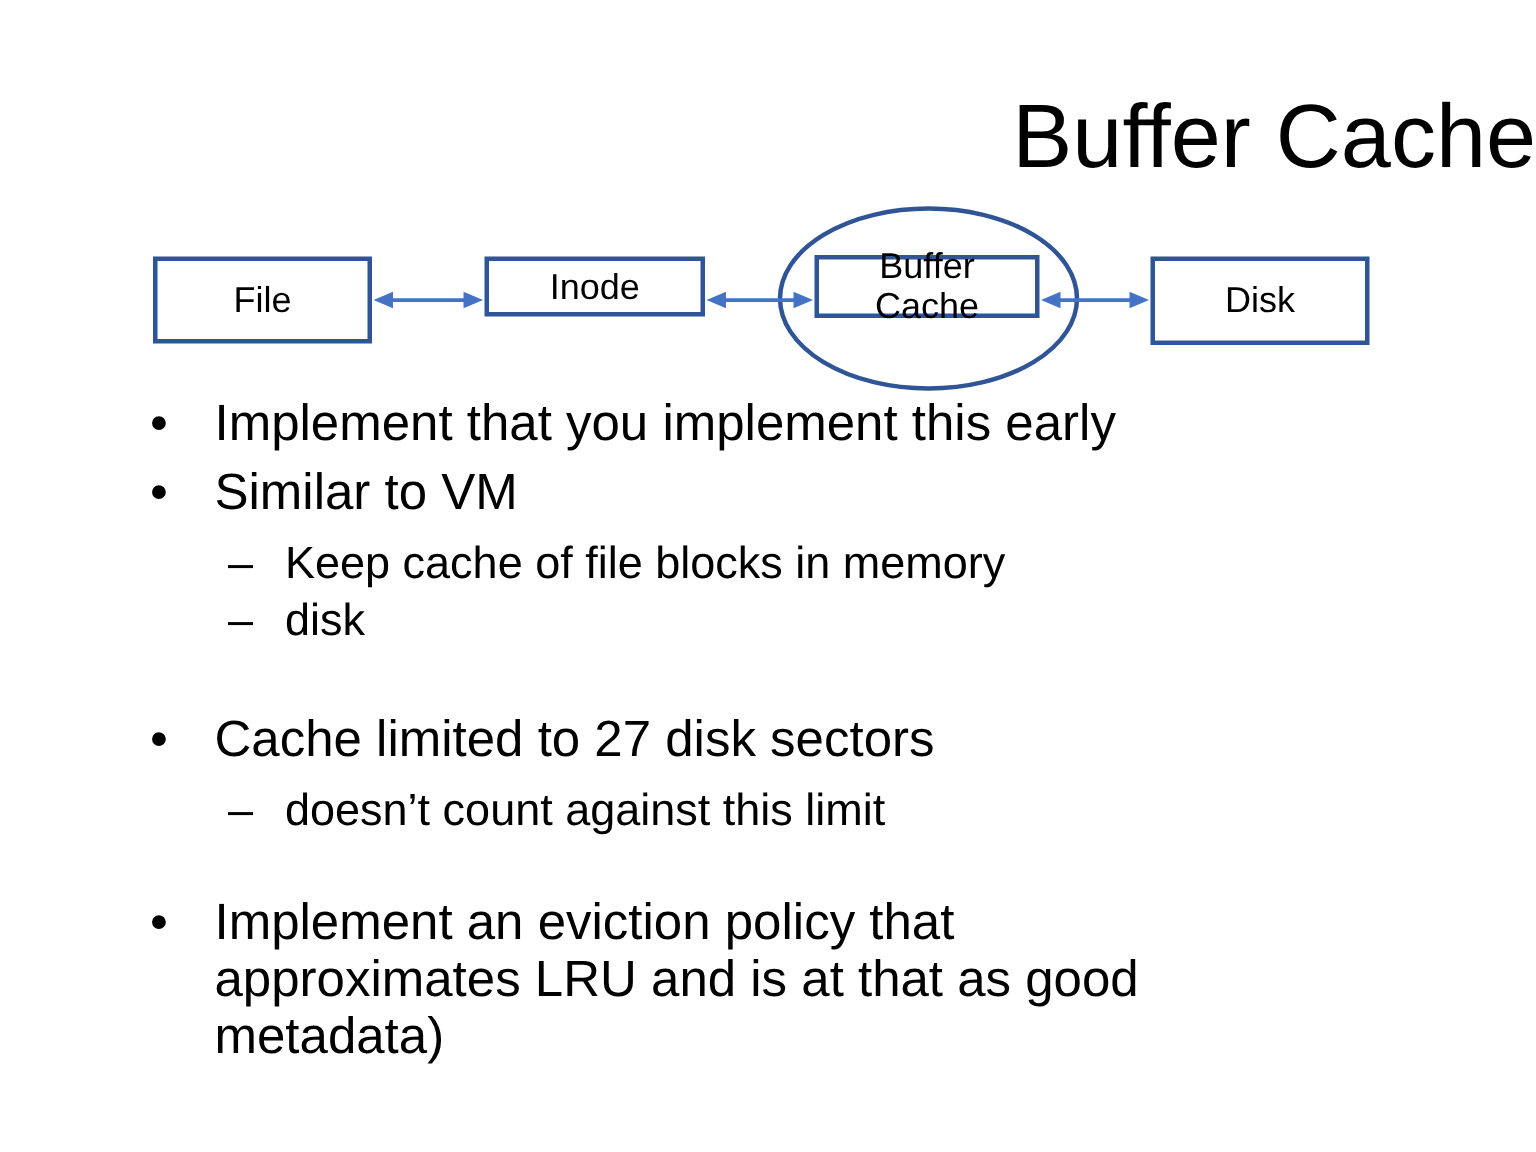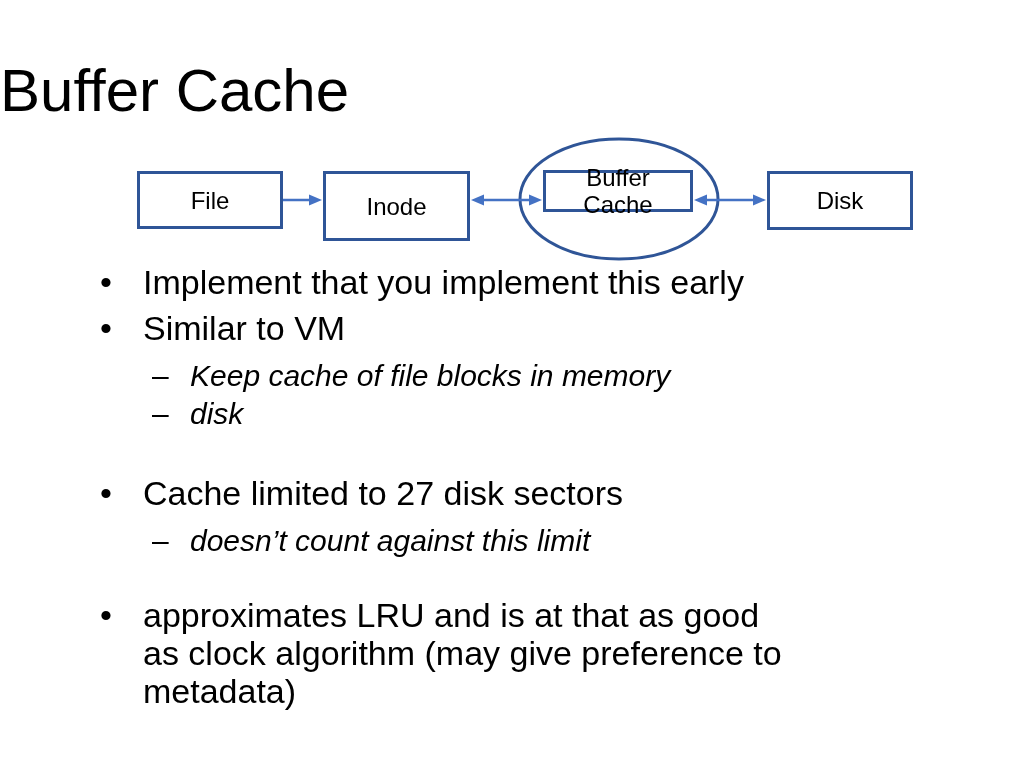--- a/index.html
+++ b/index.html
@@ -13,21 +13,21 @@
     width: 1024px;
     height: 768px;
     background: #ffffff;
     overflow: hidden;
   }
   .title {
     position: absolute;
     top: 60px;
     left: 0;
     right: 0;
-    text-align: left;
+    text-align: right;
     font-size: 60px;
     line-height: 62px;
     color: #000000;
     white-space: nowrap;
   }
   .diagram-svg {
     position: absolute;
     top: 0;
     left: 0;
     width: 1024px;
@@ -41,38 +41,38 @@
     border: 3px solid var(--box-border, #2F5597);
     display: flex;
     flex-direction: column;
     align-items: center;
     justify-content: center;
     font-size: 24px;
     line-height: 27px;
     color: #000000;
     text-align: center;
   }
-  .node-file   { left: 102px; top: 171px; width: 146px; height: 58px; margin-left: 35px; }
-  .node-inode  { left: 323px; top: 171px; width: 147px; height: 70px; }
+  .node-file   { left: 102px; top: 171px; width: 146px; height: 58px; }
+  .node-inode  { left: 323px; top: 171px; width: 147px; height: 40px; }
   .node-buffer { left: 543px; top: 170px; width: 150px; height: 42px; }
   .node-disk   { left: 767px; top: 171px; width: 146px; height: 59px; }
 
   .item {
     position: absolute;
     left: 90px;
     right: 20px;
     color: #000000;
   }
   .item .mk { position: absolute; top: 0; }
   .l1 { font-size: 34px; line-height: 38px; }
   .l2 { font-size: 30px; line-height: 32px; }
   .l1 .mk { left: 10px; font-size: 34px; }
   .l2 .mk { left: 62px; }
   .l1 .tx { padding-left: 53px; }
-  .l2 .tx { padding-left: 100px; font-style: italic; }
+  .l2 .tx { padding-left: 100px; }
   .tx div { white-space: nowrap; }
 
   .item1 { top: 263px; }
   .item2 { top: 309px; }
   .item3 { top: 360px; }
   .item4 { top: 398px; }
   .item5 { top: 474px; }
   .item6 { top: 525px; }
   .item7 { top: 596px; }
 </style>
@@ -157,19 +157,19 @@
   <div class="item l2 item6">
     <span class="mk">–</span>
     <div class="tx">
       <div>doesn’t count against this limit</div>
     </div>
   </div>
 
   <div class="item l1 item7">
     <span class="mk">•</span>
     <div class="tx">
+      <div>Implement an eviction policy that</div>
       <div>approximates LRU and is at that as good</div>
-      <div>as clock algorithm (may give preference to</div>
       <div>metadata)</div>
     </div>
   </div>
 
 </div>
 
 </body></html>

